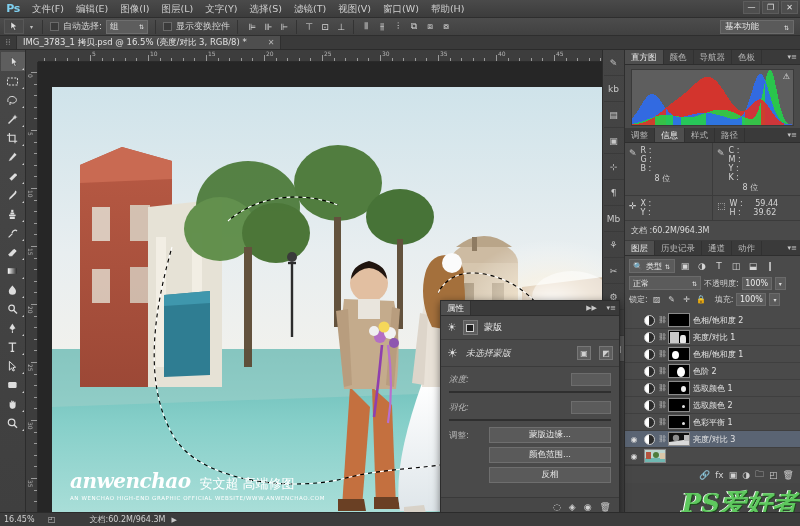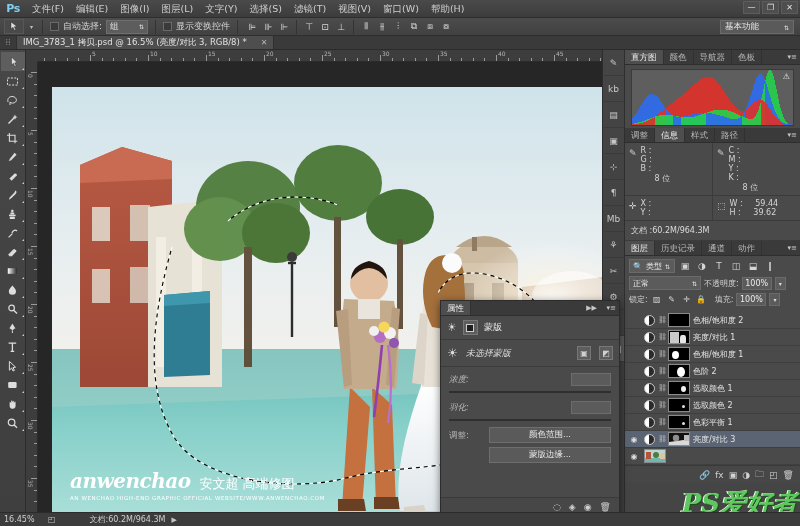--- a/index.html
+++ b/index.html
@@ -82,21 +82,21 @@
   
   .tabstrip {
     position: absolute; left: 0; top: 36px; width: 800px; height: 14px;
     background: #3a3a3a; border-bottom: 1px solid #2b2b2b; display: flex;
     align-items: flex-end;
   }
   .tabhandle { width: 16px; height: 14px; color: #8a8a8a; font-size: 8px;
     display:flex; align-items:center; justify-content:center; }
   .doc-tab {
     height: 14px; background: #4e4e4e; border: 1px solid #2f2f2f; border-bottom: none;
-    display: flex; align-items: center; gap: 14px; padding: 0 6px;
+    display: flex; align-items: center; gap: 21px; padding: 0 6px;
     font-size: 8.5px; color: #e2e2e2; white-space: nowrap;
   }
   .tab-close { font-size: 8px; color: #b5b5b5; }
 
   
   .toolbar {
     position: absolute; left: 0; top: 50px; width: 26px; height: 462px;
     background: linear-gradient(#474747, #3f3f3f);
     border-right: 1px solid #2c2c2c;
     display: flex; flex-direction: column; align-items: center; padding-top: 2px;
@@ -1539,22 +1539,23 @@
         <span class="slider-label">羽化:</span>
         <span class="slider-val"></span>
       </div>
       <div class="slider-track"></div>
     </div>
 
     <div class="props-adjust">
       <div style="display:flex;gap:6px;align-items:flex-start">
         <span class="adjust-label" style="width:34px;padding-top:3px">调整:</span>
         <div style="flex:1">
+          <div class="pbtn">蒙版边缘...</div>
           <div class="pbtn">颜色范围...</div>
-          <div class="pbtn">蒙版边缘...</div>
+          <div class="pbtn">反相</div>
         </div>
       </div>
     </div>
 
     <div class="props-footer">
       <span class="lf-ico">◌</span>
       <span class="lf-ico">◈</span>
       <span class="lf-ico">◉</span>
       <span class="lf-ico">🗑</span>
     </div>

